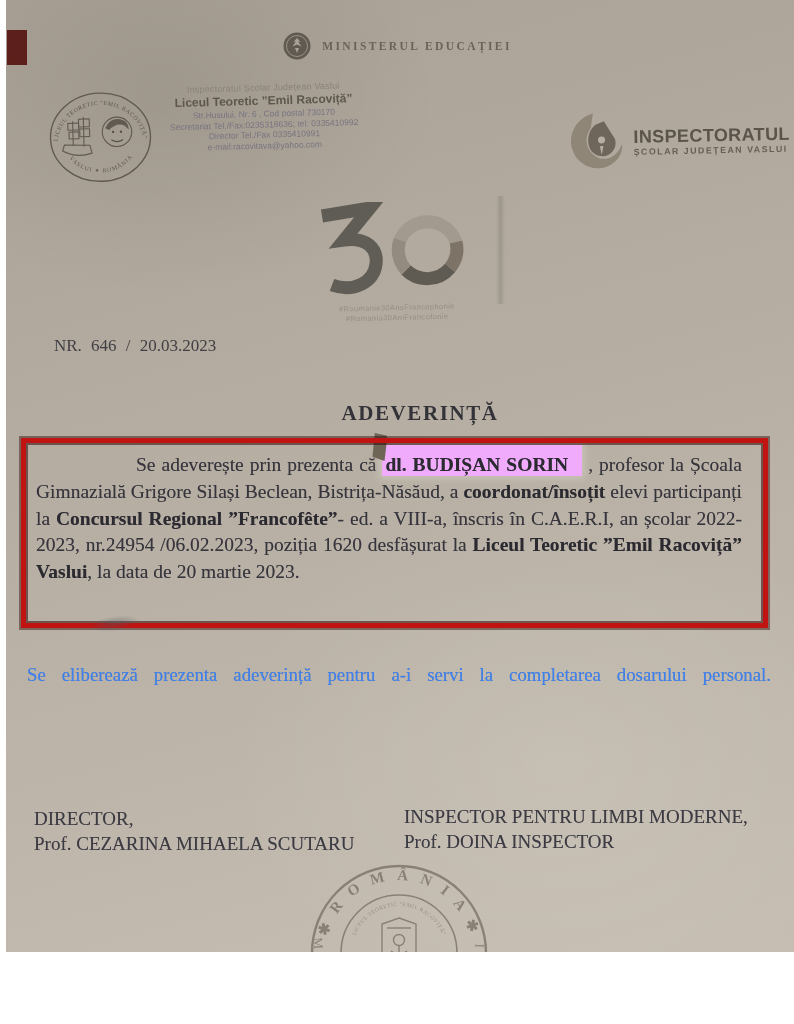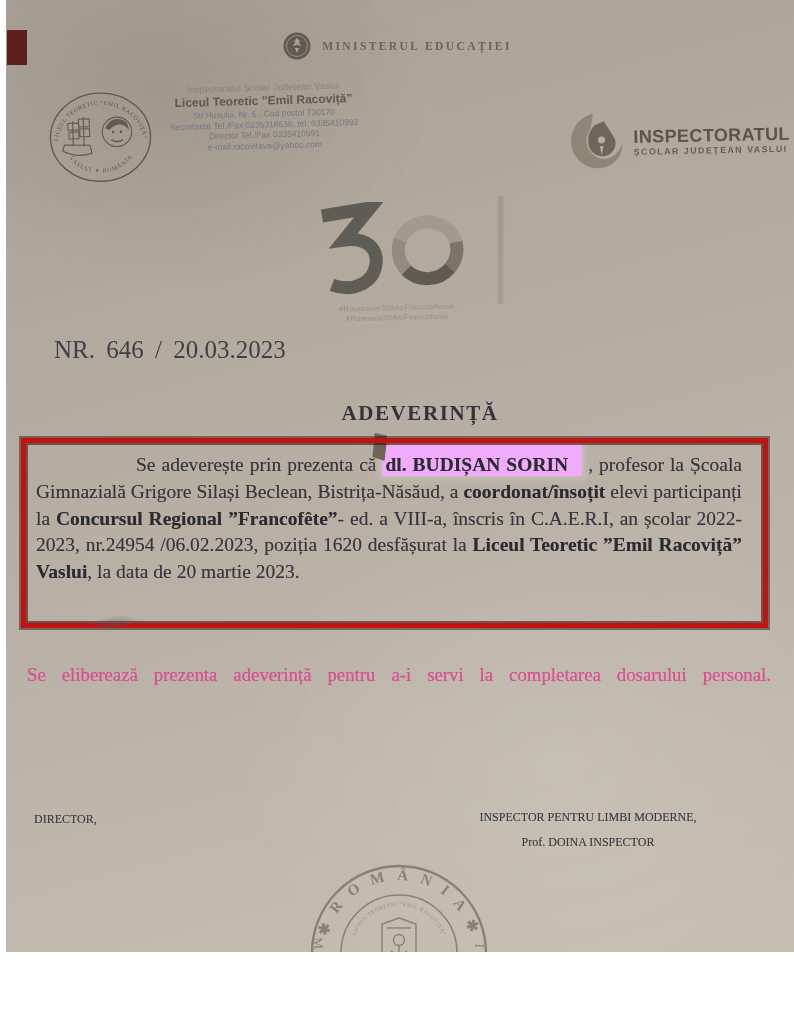--- a/index.html
+++ b/index.html
@@ -31,43 +31,43 @@
         transform:rotate(-1.2deg);}
   .insp-title{font-family:"Liberation Sans",sans-serif;font-weight:bold;font-size:18px;
               color:#5a544b;letter-spacing:.4px;line-height:19px;}
   .insp-sub{font-family:"Liberation Sans",sans-serif;font-weight:bold;font-size:8.8px;
             letter-spacing:1.5px;color:#665f55;}
 
   .franco{position:absolute;top:202px;left:0;right:0;text-align:center;}
   .hashtags{margin-top:2px;font-family:"Liberation Sans",sans-serif;font-size:7.5px;line-height:9.5px;
             color:#978e81;letter-spacing:.4px;transform:rotate(-1.5deg);}
 
-  .regno{position:absolute;left:54px;top:336px;font-size:25px;color:#403f45;word-spacing:5px;}
+  .regno{position:absolute;left:54px;top:336px;font-size:17px;color:#403f45;word-spacing:5px;}
   .doc-title{position:absolute;top:401px;left:0;right:0;text-align:center;font-size:21px;
              font-weight:bold;letter-spacing:1.6px;color:#34333a;margin-left:46px;}
 
   .redbox{position:absolute;left:21px;top:438px;width:737px;height:180px;border:5px solid #c11311;
           box-shadow:inset 0 0 0 2px rgba(46,8,6,.55),0 0 0 2px rgba(46,8,6,.45);z-index:3;}
   .body-par{position:absolute;left:36px;top:452px;width:706px;margin:0;font-size:19.5px;
             line-height:26.8px;text-align:justify;color:#36353d;text-indent:100px;
             text-shadow:0 0 .6px rgba(54,53,61,.45);z-index:2;}
   .body-par b{color:#2b2a31;}
   .patch{position:relative;background:#f0abfc;box-shadow:0 0 7px 3px rgba(201,195,183,.95);
          padding:9px 14px 1px 3px;margin:-9px 0 -1px 0;white-space:nowrap;}
   .patch::before{content:"";position:absolute;left:-10px;top:-12px;width:15px;height:28px;
          background:#6e6557;clip-path:polygon(15% 0,100% 10%,80% 100%,0 85%);}
   .smudge{position:absolute;left:88px;top:616px;width:52px;height:15px;transform:rotate(-8deg);
           background:radial-gradient(ellipse,rgba(85,83,92,.45),transparent 70%);z-index:4;}
 
-  .closing{position:absolute;left:27px;top:664px;width:744px;font-size:18.8px;color:#ec4899;
+  .closing{position:absolute;left:27px;top:664px;width:744px;font-size:18.8px;color:#3b82f6;
            text-align:justify;text-align-last:justify;text-shadow:0 0 .6px rgba(56,55,63,.4);}
 
-  .sig{font-size:12px;line-height:24.5px;color:#3c3b43;text-shadow:0 0 .5px rgba(60,59,67,.4);}
+  .sig{font-size:19px;line-height:24.5px;color:#3c3b43;text-shadow:0 0 .5px rgba(60,59,67,.4);}
   .sig-left{position:absolute;left:34px;top:807px;}
-  .sig-right{position:absolute;left:404px;top:805px;width:368px;text-align:center;}
+  .sig-right{position:absolute;left:404px;top:805px;width:368px;}
 
   .seal{position:absolute;left:299px;top:856px;z-index:1;opacity:.85;}
   svg text{font-family:"Liberation Serif",serif;}
 </style>
 </head>
 <body>
 
 <div class="scan">
   <div class="paper"></div>
   <div class="corner-mark"></div>
@@ -160,20 +160,21 @@
   <div class="redbox"></div>
 
   <p class="body-par"><span>Se adeverește prin prezenta că </span><span class="patch"><b>dl. BUDIȘAN SORIN</b></span><span> ,  profesor la Școala Gimnazială Grigore Silași Beclean, Bistrița-Năsăud, a </span><b>coordonat/însoțit</b><span> elevi participanți la </span><b>Concursul Regional ”Francofête”</b><span>- ed. a VIII-a, înscris în C.A.E.R.I, an școlar 2022-2023, nr.24954 /06.02.2023, poziția 1620 desfășurat la </span><b>Liceul Teoretic ”Emil Racoviță” Vaslui</b><span>, la data de 20 martie 2023.</span></p>
 
   <div class="smudge"></div>
 
   <div class="closing">Se eliberează prezenta adeverință pentru a-i servi la completarea dosarului personal.</div>
 
   <div class="sig sig-left">
     <div>DIRECTOR,</div>
+    <div>Prof. CEZARINA MIHAELA SCUTARU</div>
   </div>
   <div class="sig sig-right">
     <div>INSPECTOR PENTRU LIMBI MODERNE,</div>
     <div>Prof. DOINA INSPECTOR</div>
   </div>
 
   <svg class="seal" width="200" height="168" viewBox="0 0 200 168">
     <defs>
       <path id="sealTop" d="M 27,97 A 73,73 0 0 1 173,97"></path>
       <path id="sealRing" d="M 15,84 A 85,85 0 0 0 185,84"></path>

